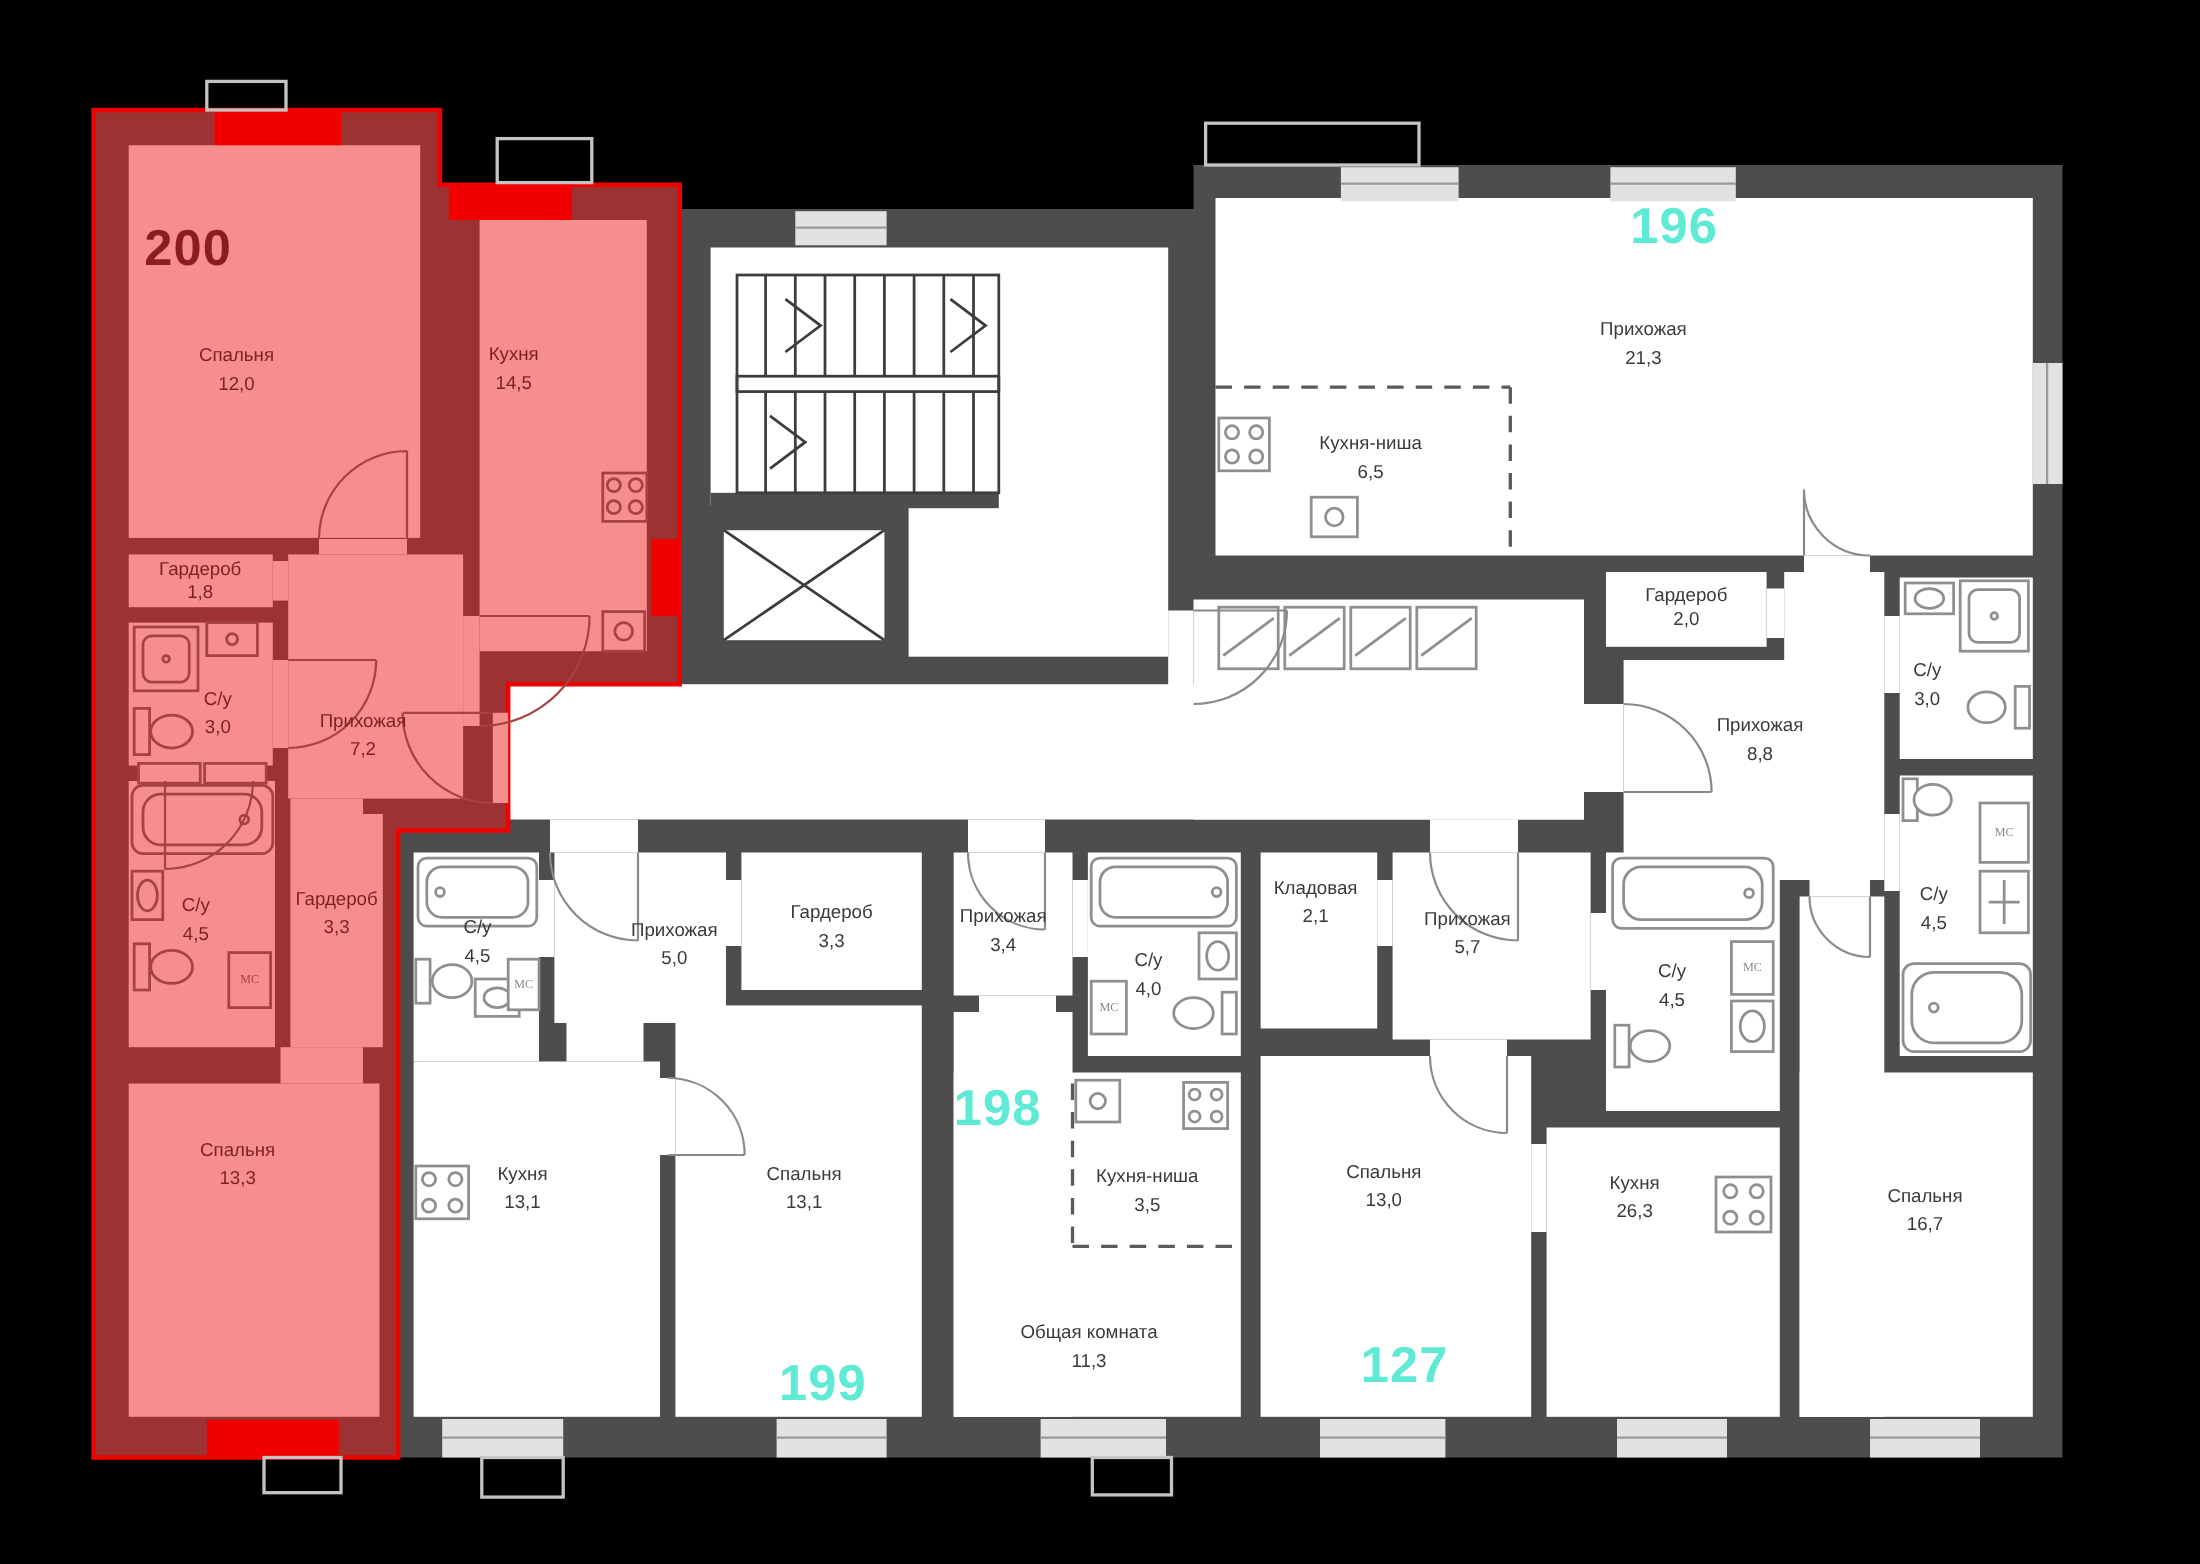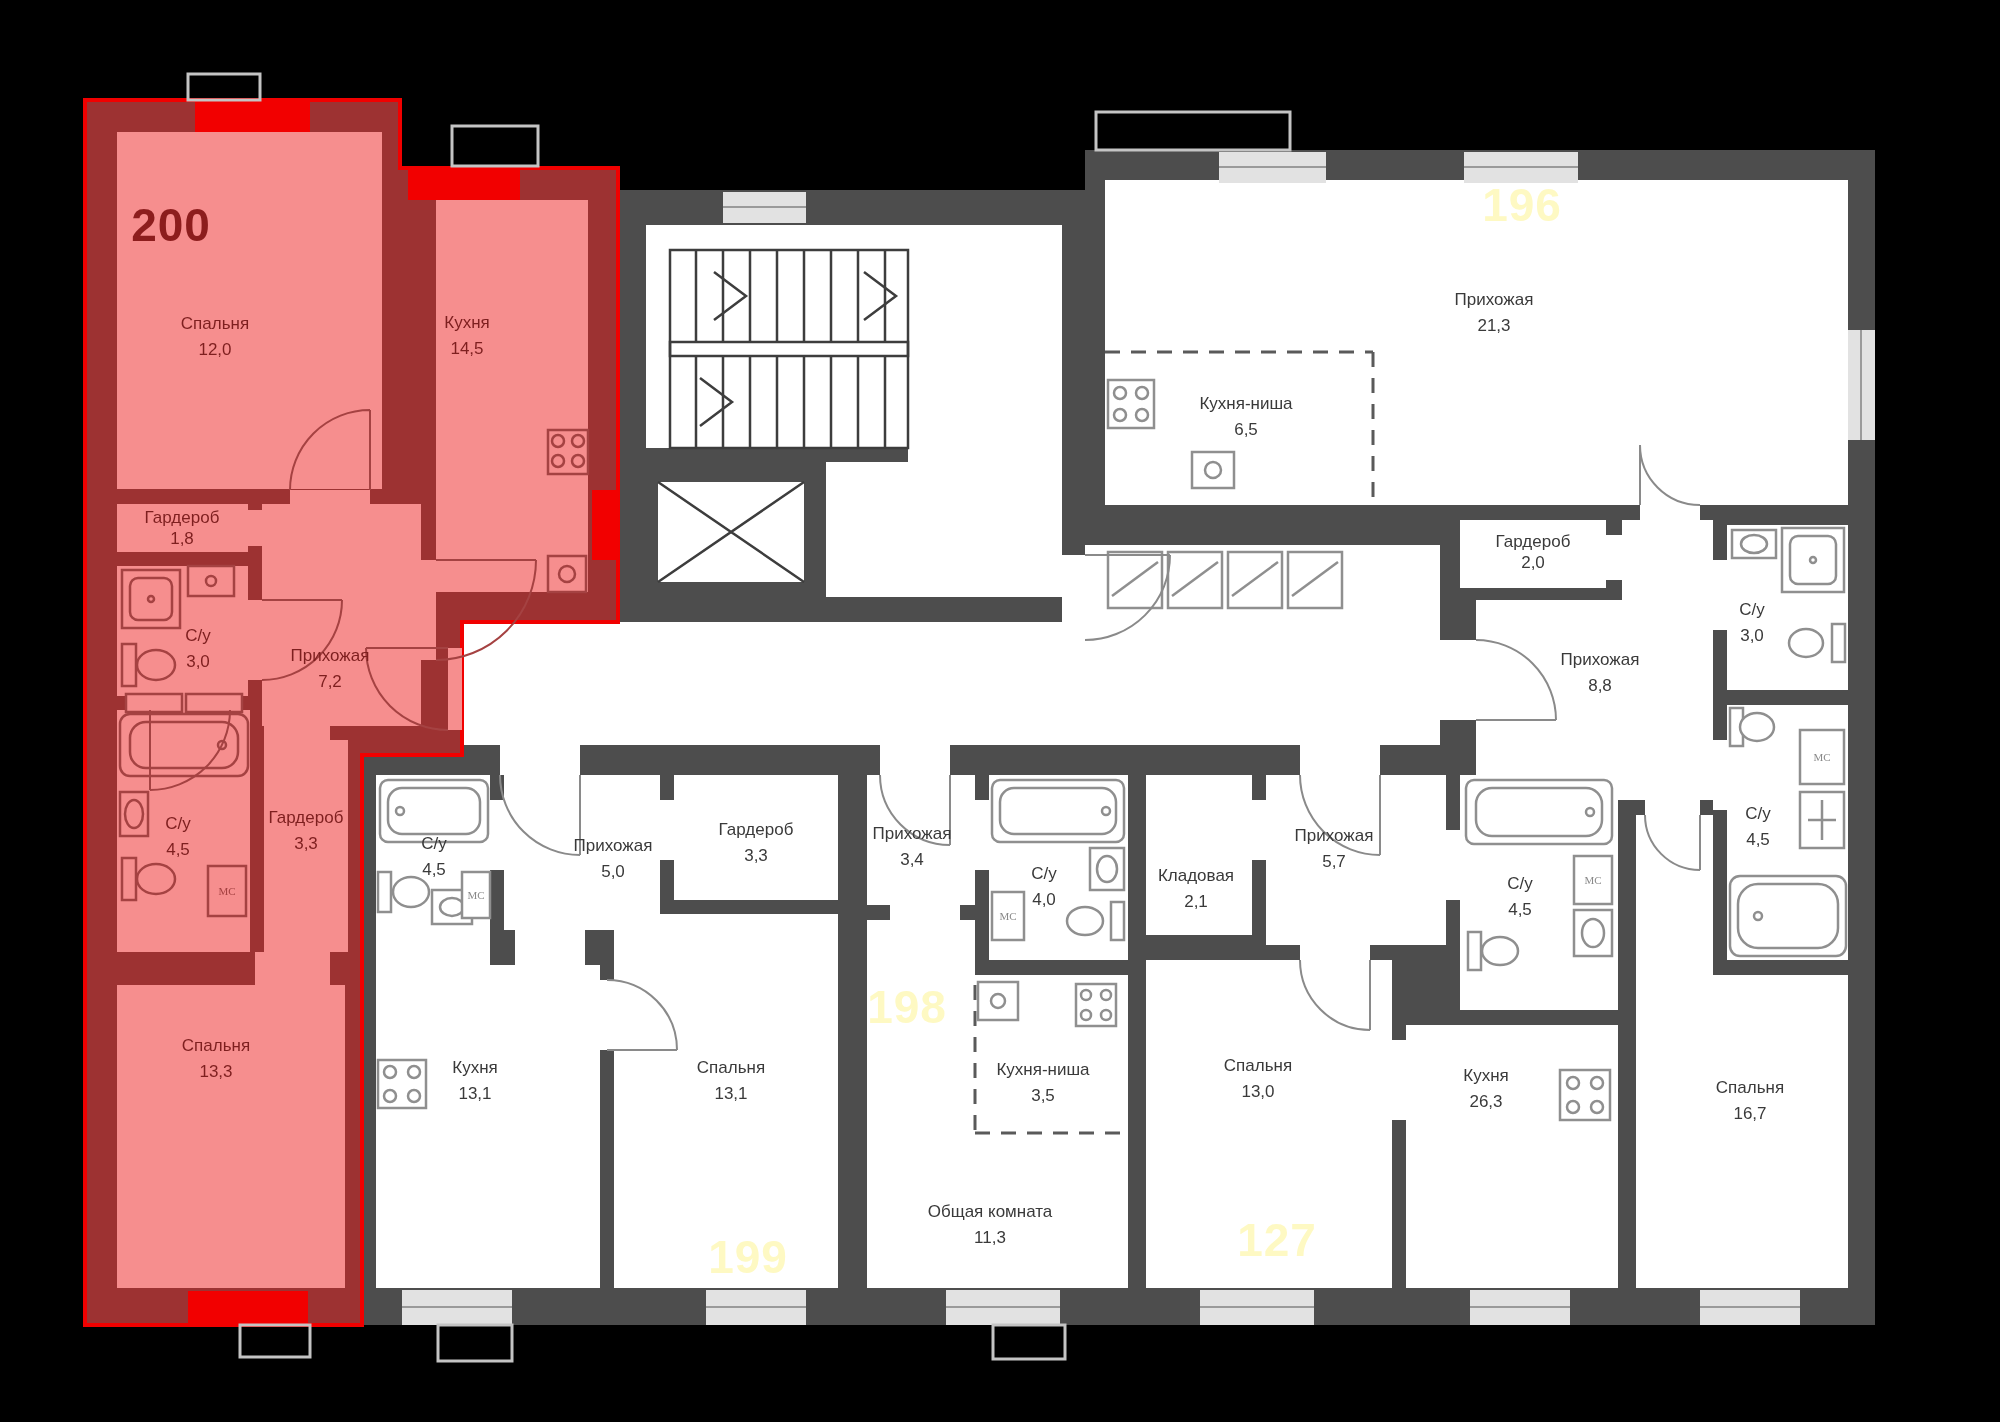--- a/index.html
+++ b/index.html
@@ -22,21 +22,21 @@
   .dash{stroke:#5a5a5a;stroke-width:3;stroke-dasharray:15 11;fill:none;}
   .arc{fill:none;stroke:#8a8a8a;stroke-width:2;}
   .rarc{fill:none;stroke:#a54242;stroke-width:2;}
   .bal{fill:none;stroke:#c4c4c4;stroke-width:3;}
   
   .lbl{position:absolute;transform:translate(-50%,-50%);text-align:center;
        font-size:17px;line-height:1.5;color:#3a3a3a;white-space:nowrap;}
   .lbl span{display:block;}
   .lbl.red{color:#7e1f1f;}
   .num{position:absolute;transform:translate(-50%,-50%);font-size:46px;font-weight:bold;
-       color:#fef9c3;letter-spacing:1px;}
+       color:#5eead4;letter-spacing:1px;}
   .num.red{color:#8c1d1d;}
   .mc{position:absolute;transform:translate(-50%,-50%);font-size:11px;color:#8a8a8a;font-family:Liberation Serif, serif;}
   .mc.red{color:#a54242;}
   .apt-hit{position:absolute;background:transparent;}
 </style>
 </head>
 <body>
 
 <div class="stage">
 
@@ -447,21 +447,21 @@
     </div>
 <div class="lbl" style="left:1043px;top:1082px">
       <span>Кухня-ниша</span>
       <span>3,5</span>
     </div>
 <div class="lbl" style="left:990px;top:1224px">
       <span>Общая комната</span>
       <span>11,3</span>
     </div>
 
-<div class="lbl" style="left:1196px;top:888px">
+<div class="lbl" style="left:1196px;top:820px">
       <span>Кладовая</span>
       <span>2,1</span>
     </div>
 <div class="lbl" style="left:1334px;top:848px">
       <span>Прихожая</span>
       <span>5,7</span>
     </div>
 <div class="lbl" style="left:1520px;top:896px">
       <span>С/у</span>
       <span>4,5</span>

